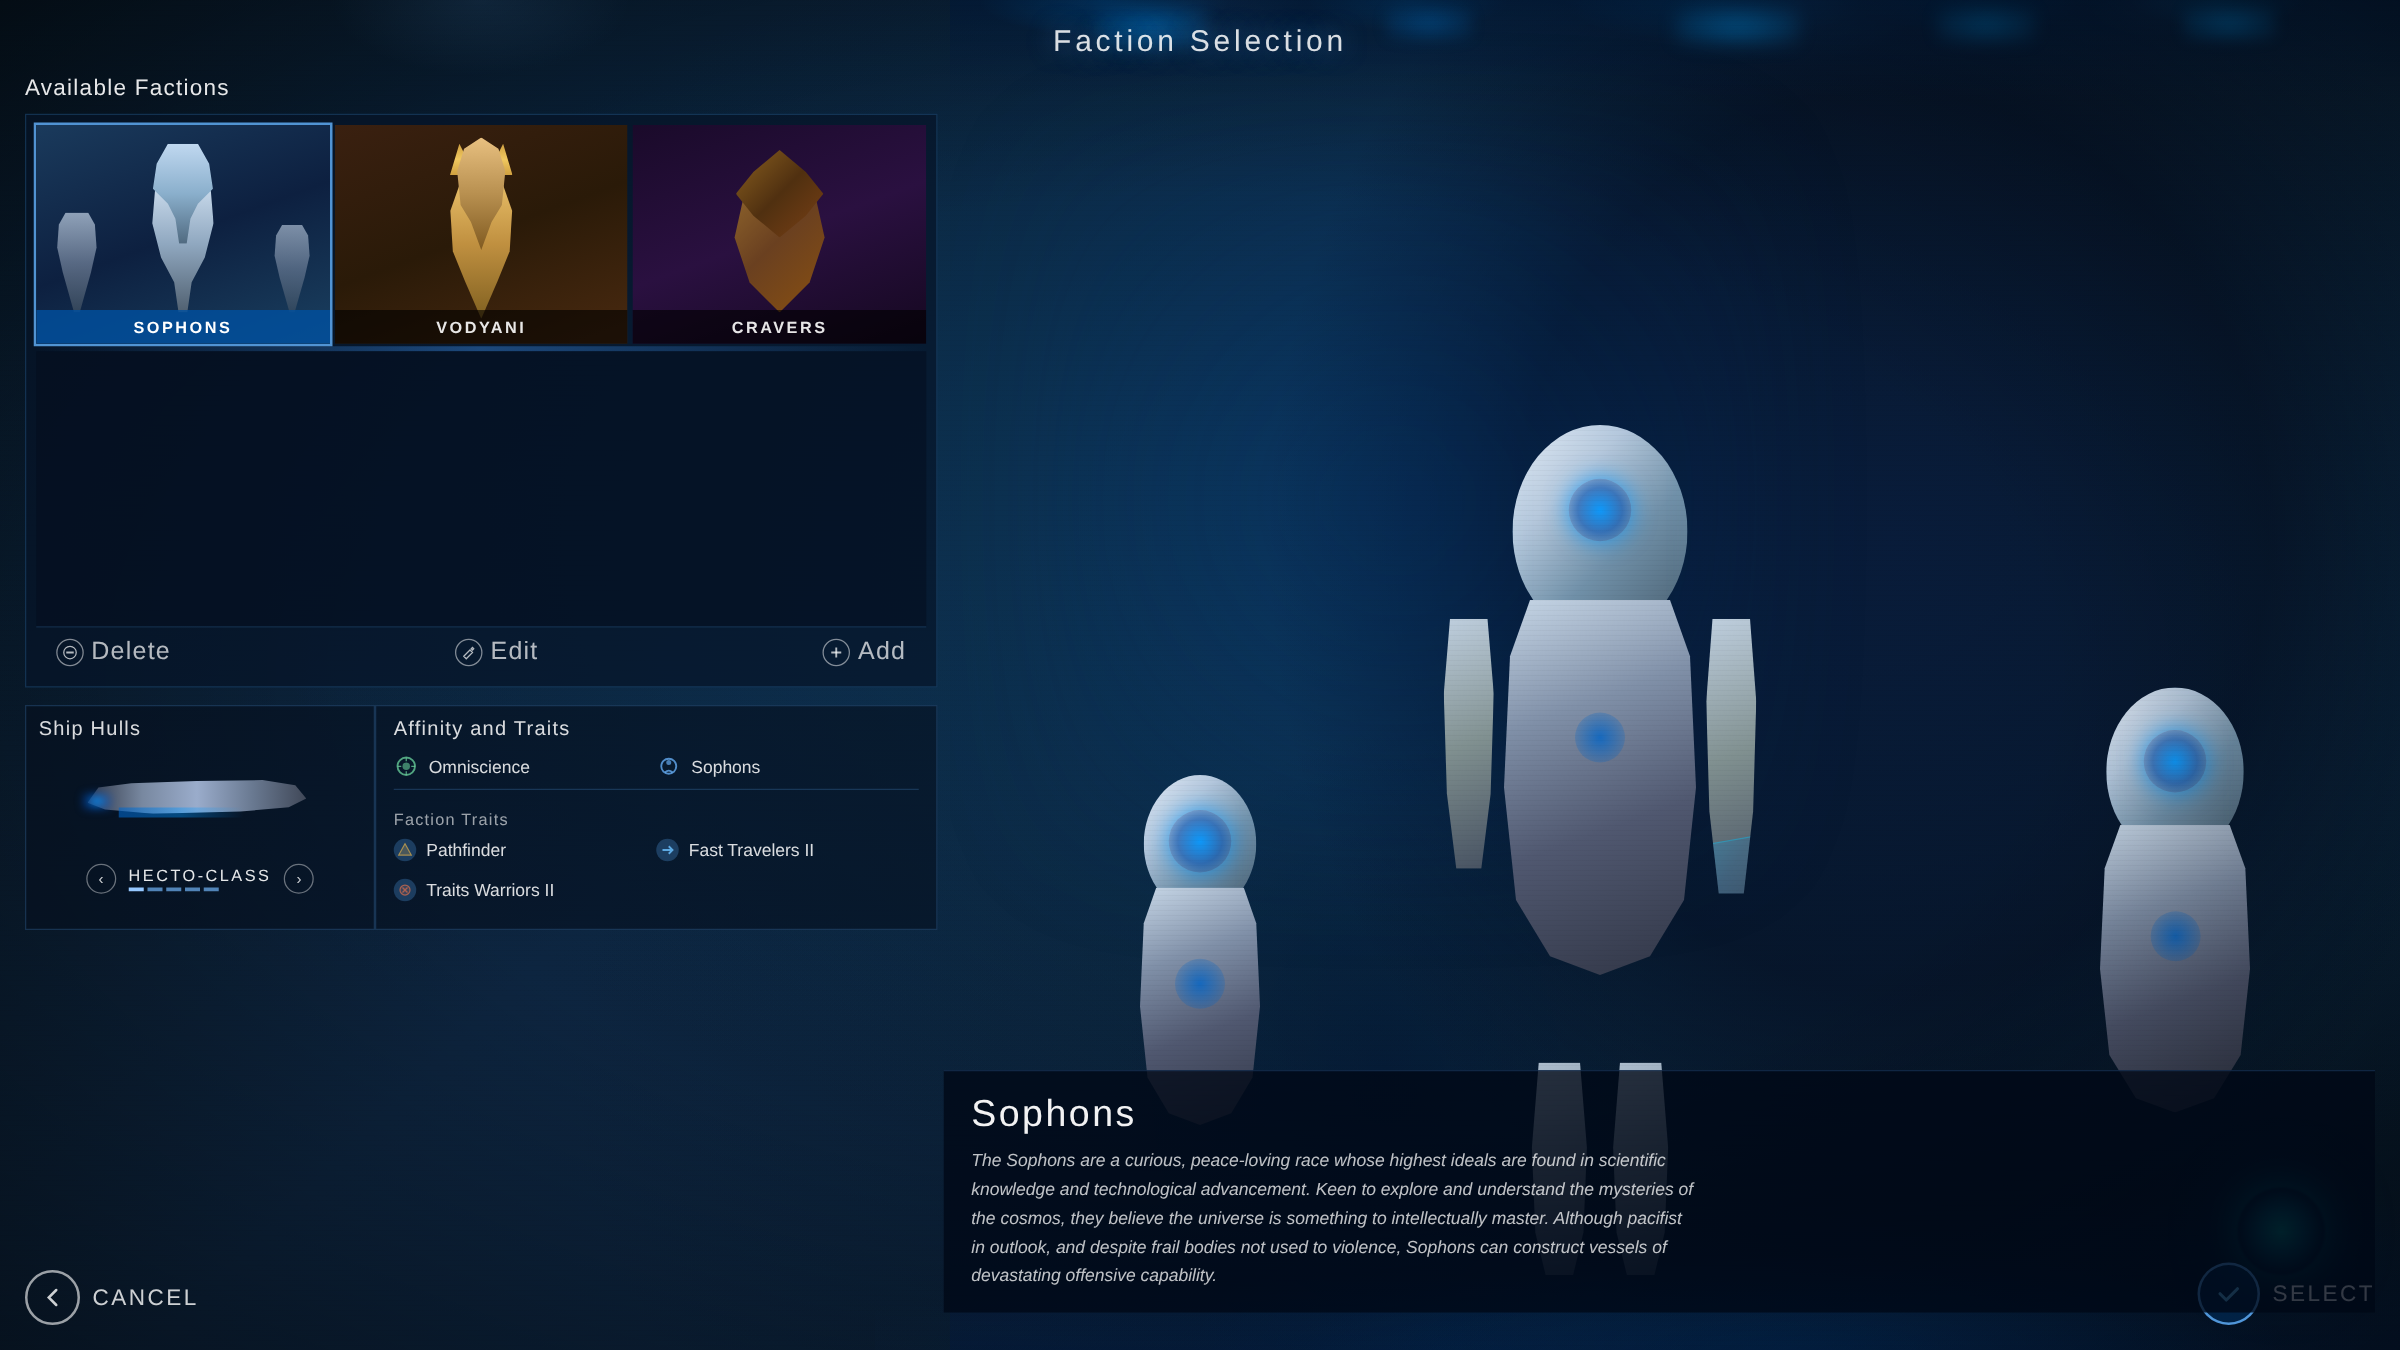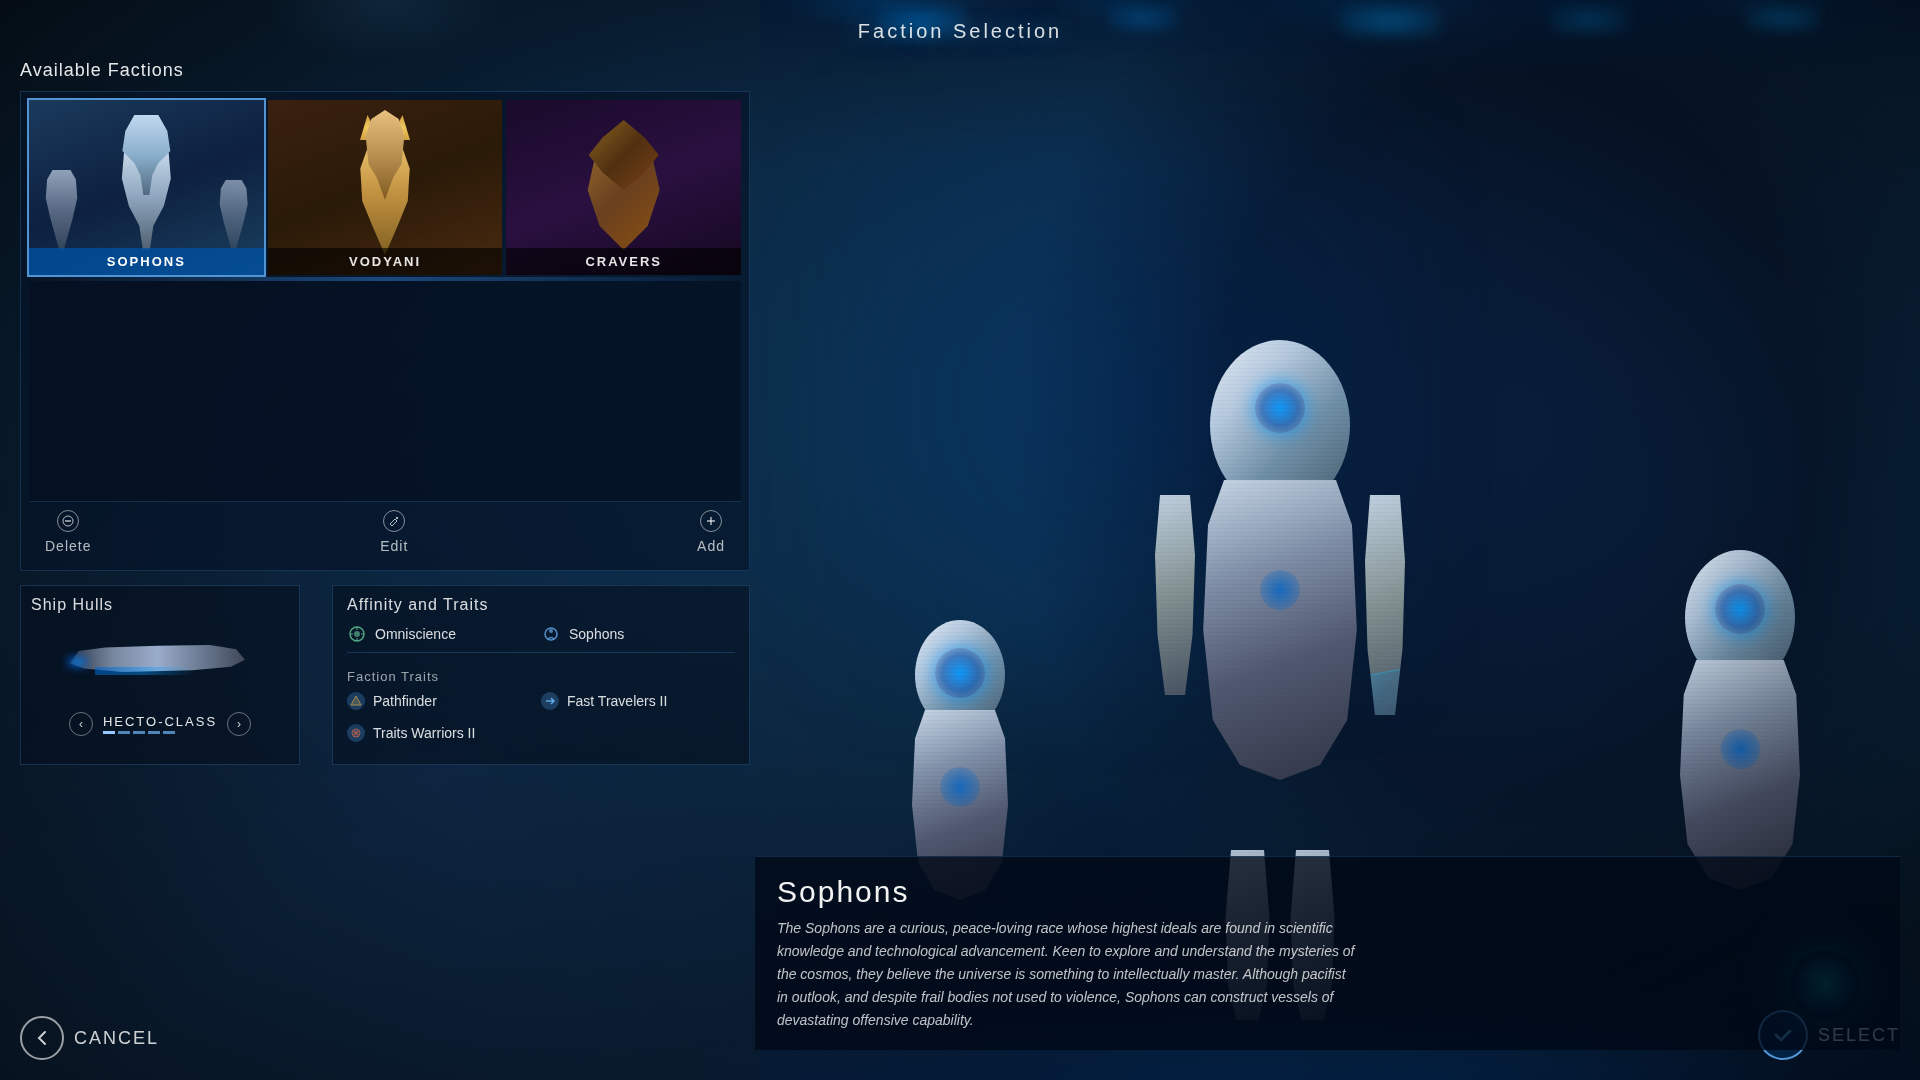--- a/index.html
+++ b/index.html
@@ -46,21 +46,21 @@
         radial-gradient(ellipse 200px 100px at 60% 100%, rgba(0,150,255,0.08) 0%, transparent 100%),
         radial-gradient(ellipse 300px 80px at 80% 100%, rgba(0,100,200,0.06) 0%, transparent 100%);
     }
 
     
     .page-title {
       position: absolute;
       top: 20px;
       left: 50%;
       transform: translateX(-50%);
-      font-size: 20px;
+      font-size: 24px;
       font-weight: 300;
       letter-spacing: 3px;
       color: rgba(255,255,255,0.85);
       text-shadow: 0 0 20px rgba(100,180,255,0.5);
       z-index: 10;
     }
 
     
     .left-panel {
       position: absolute;
@@ -233,42 +233,41 @@
       display: flex;
       justify-content: space-between;
       padding: 8px 16px;
       border-top: 1px solid rgba(50,100,150,0.3);
     }
 
     .action-btn {
       display: flex;
       align-items: center;
       gap: 6px;
-      font-size: 14px;
+      font-size: 20px;
       color: rgba(255,255,255,0.7);
       cursor: pointer;
       letter-spacing: 1px;
-      flex-direction: column;
     }
 
     .action-icon {
       width: 22px;
       height: 22px;
       border: 1px solid rgba(255,255,255,0.5);
       border-radius: 50%;
       display: flex;
       align-items: center;
       justify-content: center;
       font-size: 12px;
     }
 
     
     .bottom-section {
       display: flex;
-      gap: 32px;
+      gap: 0;
       margin-top: 14px;
       height: 180px;
     }
 
     .ship-hulls-panel {
       width: 280px;
       border: 1px solid rgba(50,100,150,0.4);
       background: rgba(5,15,30,0.6);
       padding: 10px;
     }

